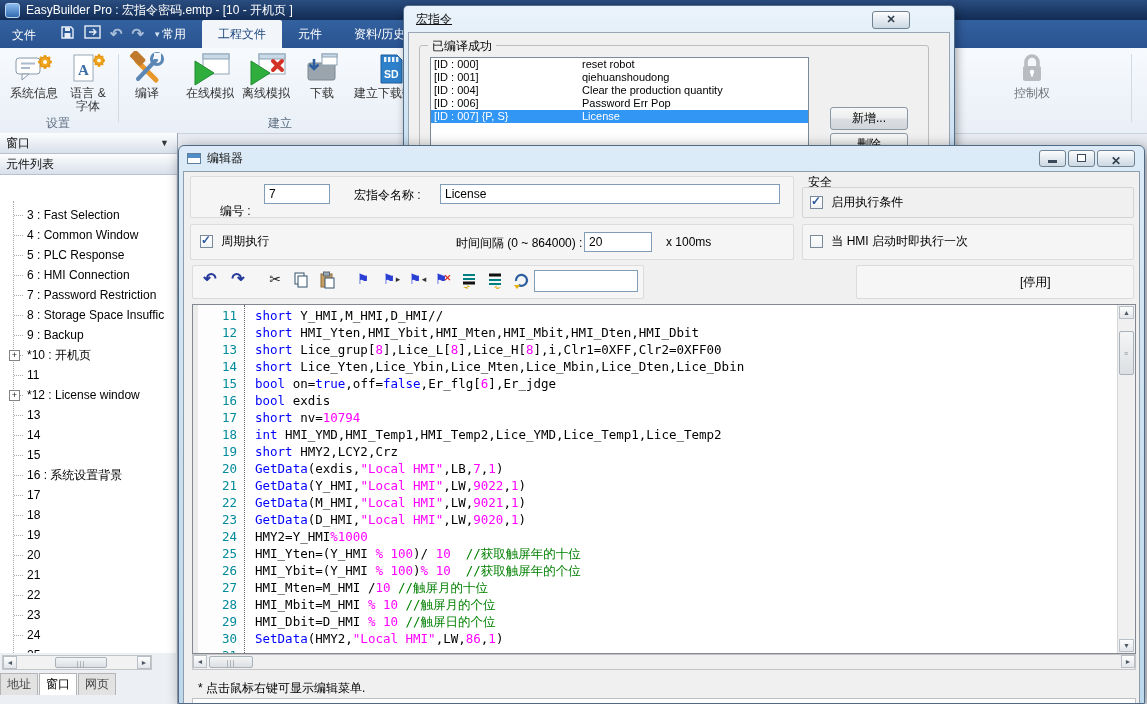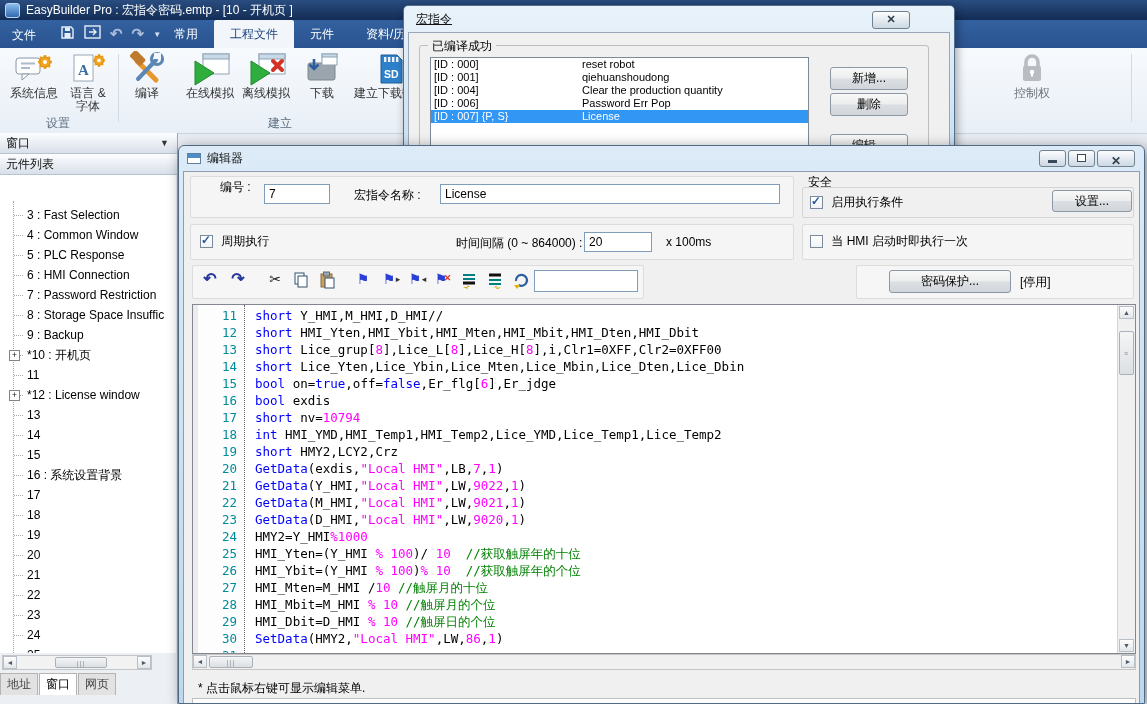--- a/index.html
+++ b/index.html
@@ -7,21 +7,21 @@
   
   .titlebar{position:absolute;left:0;top:0;width:100%;height:20px;background:linear-gradient(#2a4d80,#122c55);color:#fff;font-size:12px;display:flex;align-items:center;gap:6px;padding-left:5px;box-sizing:border-box;}
   .app-icon{width:13px;height:13px;border-radius:3px;background:linear-gradient(#8cbcee,#2f6ab0);border:1px solid #bcd7f2;flex:0 0 auto;}
   
   .menubar{position:absolute;top:20px;left:0;width:100%;height:28px;background:linear-gradient(#33619f,#2a5391);}
   .file-btn{position:absolute;left:12px;top:7px;color:#fff;font-size:12px;cursor:default;}
   .qicons{position:absolute;left:60px;top:2px;height:24px;display:flex;align-items:center;gap:9px;}
   .qico{display:inline-block;}
   .qarrow{font-size:15px;color:#a9bcd8;font-weight:bold;line-height:14px;}
   .qcaret{font-size:8px;color:#d7e2f1;}
-  .rtabs{position:absolute;left:158px;top:0;height:28px;display:flex;}
+  .rtabs{position:absolute;left:146px;top:0;height:28px;display:flex;}
   .rtab{height:28px;line-height:28px;padding:0 16px;color:#fff;font-size:12px;cursor:default;}
   .rtab.active{background:#f2f6fa;color:#1e477e;border-radius:2px 2px 0 0;}
   
   .ribbon{position:absolute;top:48px;left:0;width:100%;height:85px;background:linear-gradient(#f7fafd,#e9eff7);border-bottom:1px solid #c9d4e0;}
   .rb-item{position:absolute;top:3px;text-align:center;font-size:12px;color:#333;cursor:default;}
   .rb-item svg{display:block;margin:0 auto;}
   .rb-lbl{line-height:13px;white-space:pre-line;}
   .rb-group-label{position:absolute;top:67px;font-size:12px;color:#5d6e80;text-align:center;}
   .rb-sep{position:absolute;top:6px;height:68px;width:1px;background:#d2dae4;}
   .rb-item.disabled{color:#6d737a;}
@@ -39,21 +39,21 @@
   .tree-expand{position:absolute;left:9px;top:5px;width:9px;height:9px;border:1px solid #848484;background:#fff;font-size:9px;line-height:8px;text-align:center;color:#222;z-index:2;}
   .sb-hscroll{position:absolute;left:2px;top:522px;width:150px;height:15px;background:#f2f2f2;border:1px solid #c5c5c5;box-sizing:border-box;}
   .sb-tabs{position:absolute;left:0;top:540px;height:22px;display:flex;}
   .sb-tab{height:21px;line-height:21px;padding:0 6px;font-size:12px;background:#e2e2e2;border:1px solid #b4b4b4;border-bottom:none;color:#444;margin-right:1px;cursor:default;}
   .sb-tab.active{background:#fff;color:#000;}
   
   .sc-btn{position:absolute;width:14px;height:13px;background:linear-gradient(#fdfdfd,#e3e6ea);border:1px solid #b9bfc6;box-sizing:border-box;font-size:7px;color:#4d5a66;text-align:center;line-height:12px;}
   .sc-thumb{position:absolute;background:linear-gradient(#f4f5f6,#dcdfe3);border:1px solid #a9b1b9;box-sizing:border-box;border-radius:2px;}
   .sc-grip{font-size:7px;color:#8a929b;text-align:center;line-height:12px;letter-spacing:1px;}
   
-  .btn{background:linear-gradient(#f8f8f8,#eceded 48%,#dbdee2 52%,#d2d6db);border:1px solid #8b98a6;border-radius:3px;font-size:12px;color:#000;text-align:center;cursor:default;box-sizing:border-box;}
+  .btn{background:linear-gradient(#f8f8f8,#eceded 48%,#dbdee2 52%,#d2d6db);border:1px solid #8b98a6;border-radius:3px;font-size:12px;color:#000;text-align:center;cursor:default;box-sizing:border-box;margin-top:40px;}
   .cb{display:inline-block;width:13px;height:13px;background:linear-gradient(#fefefe,#f0f3f5);border:1px solid #7b8a9a;vertical-align:-3px;position:relative;box-sizing:border-box;}
   .cb.on::after{content:"✓";position:absolute;left:0px;top:-2px;font-size:12px;font-weight:bold;color:#2b59a0;line-height:12px;}
   .field{background:#fff;border:1px solid #7f9db9;font-size:12px;line-height:17px;padding:1px 4px;box-sizing:border-box;position:absolute;overflow:hidden;white-space:nowrap;}
   .lbl{position:absolute;font-size:12px;color:#000;white-space:nowrap;}
   
   .macro-dialog{position:absolute;left:403px;top:5px;width:552px;height:158px;z-index:5;border:1px solid #52708e;border-radius:5px 5px 0 0;background:linear-gradient(#eaf3fb,#c6ddef);box-shadow:2px 3px 10px rgba(0,0,0,.35);box-sizing:border-box;}
   .md-title{height:24px;font-size:12px;color:#111;padding:5px 0 0 12px;box-sizing:border-box;text-decoration:underline;}
   .md-close{position:absolute;left:468px;top:5px;width:36px;height:16px;border:1px solid #70828f;border-radius:3px;background:linear-gradient(#fdfdfe,#ccd8e3);font-size:11px;font-weight:bold;color:#31414f;text-align:center;line-height:14px;cursor:default;}
   .md-body{position:absolute;left:4px;right:4px;top:26px;bottom:0;background:#f0f0f0;border:1px solid #98a6b5;border-bottom:none;box-sizing:border-box;}
   .md-group{position:absolute;left:10px;top:12px;width:508px;height:150px;border:1px solid #bdbdbd;border-radius:3px;}
@@ -327,21 +327,21 @@
           <span class="g-min"></span>
         </span>
       <span class="wbtn">
           <span class="g-res"></span>
         </span>
       <span class="wbtn close"><span class="g-x">✕</span></span>
     </div>
     <div class="ed-client">
 
       <div class="panel" style="left:6px;top:4px;width:604px;height:42px;"></div>
-      <span class="lbl" style="left:36px;top:7px;">编号 :</span>
+      <span class="lbl" style="left:36px;top:31px;">编号 :</span>
       <div class="field" style="left:80px;top:12px;width:66px;height:20px;">7</div>
       <span class="lbl" style="left:170px;top:15px;">宏指令名称 :</span>
       <div class="field" style="left:256px;top:12px;width:340px;height:20px;">License</div>
 
       <span class="sec-label" style="left:624px;top:2px;">安全</span>
       <div class="sec-box" style="left:618px;top:15px;width:332px;height:31px;"></div>
       <span class="lbl" style="left:626px;top:22px;">
         <span class="cb on"></span>
         <span style="margin-left:5px;">启用执行条件</span>
       </span>

